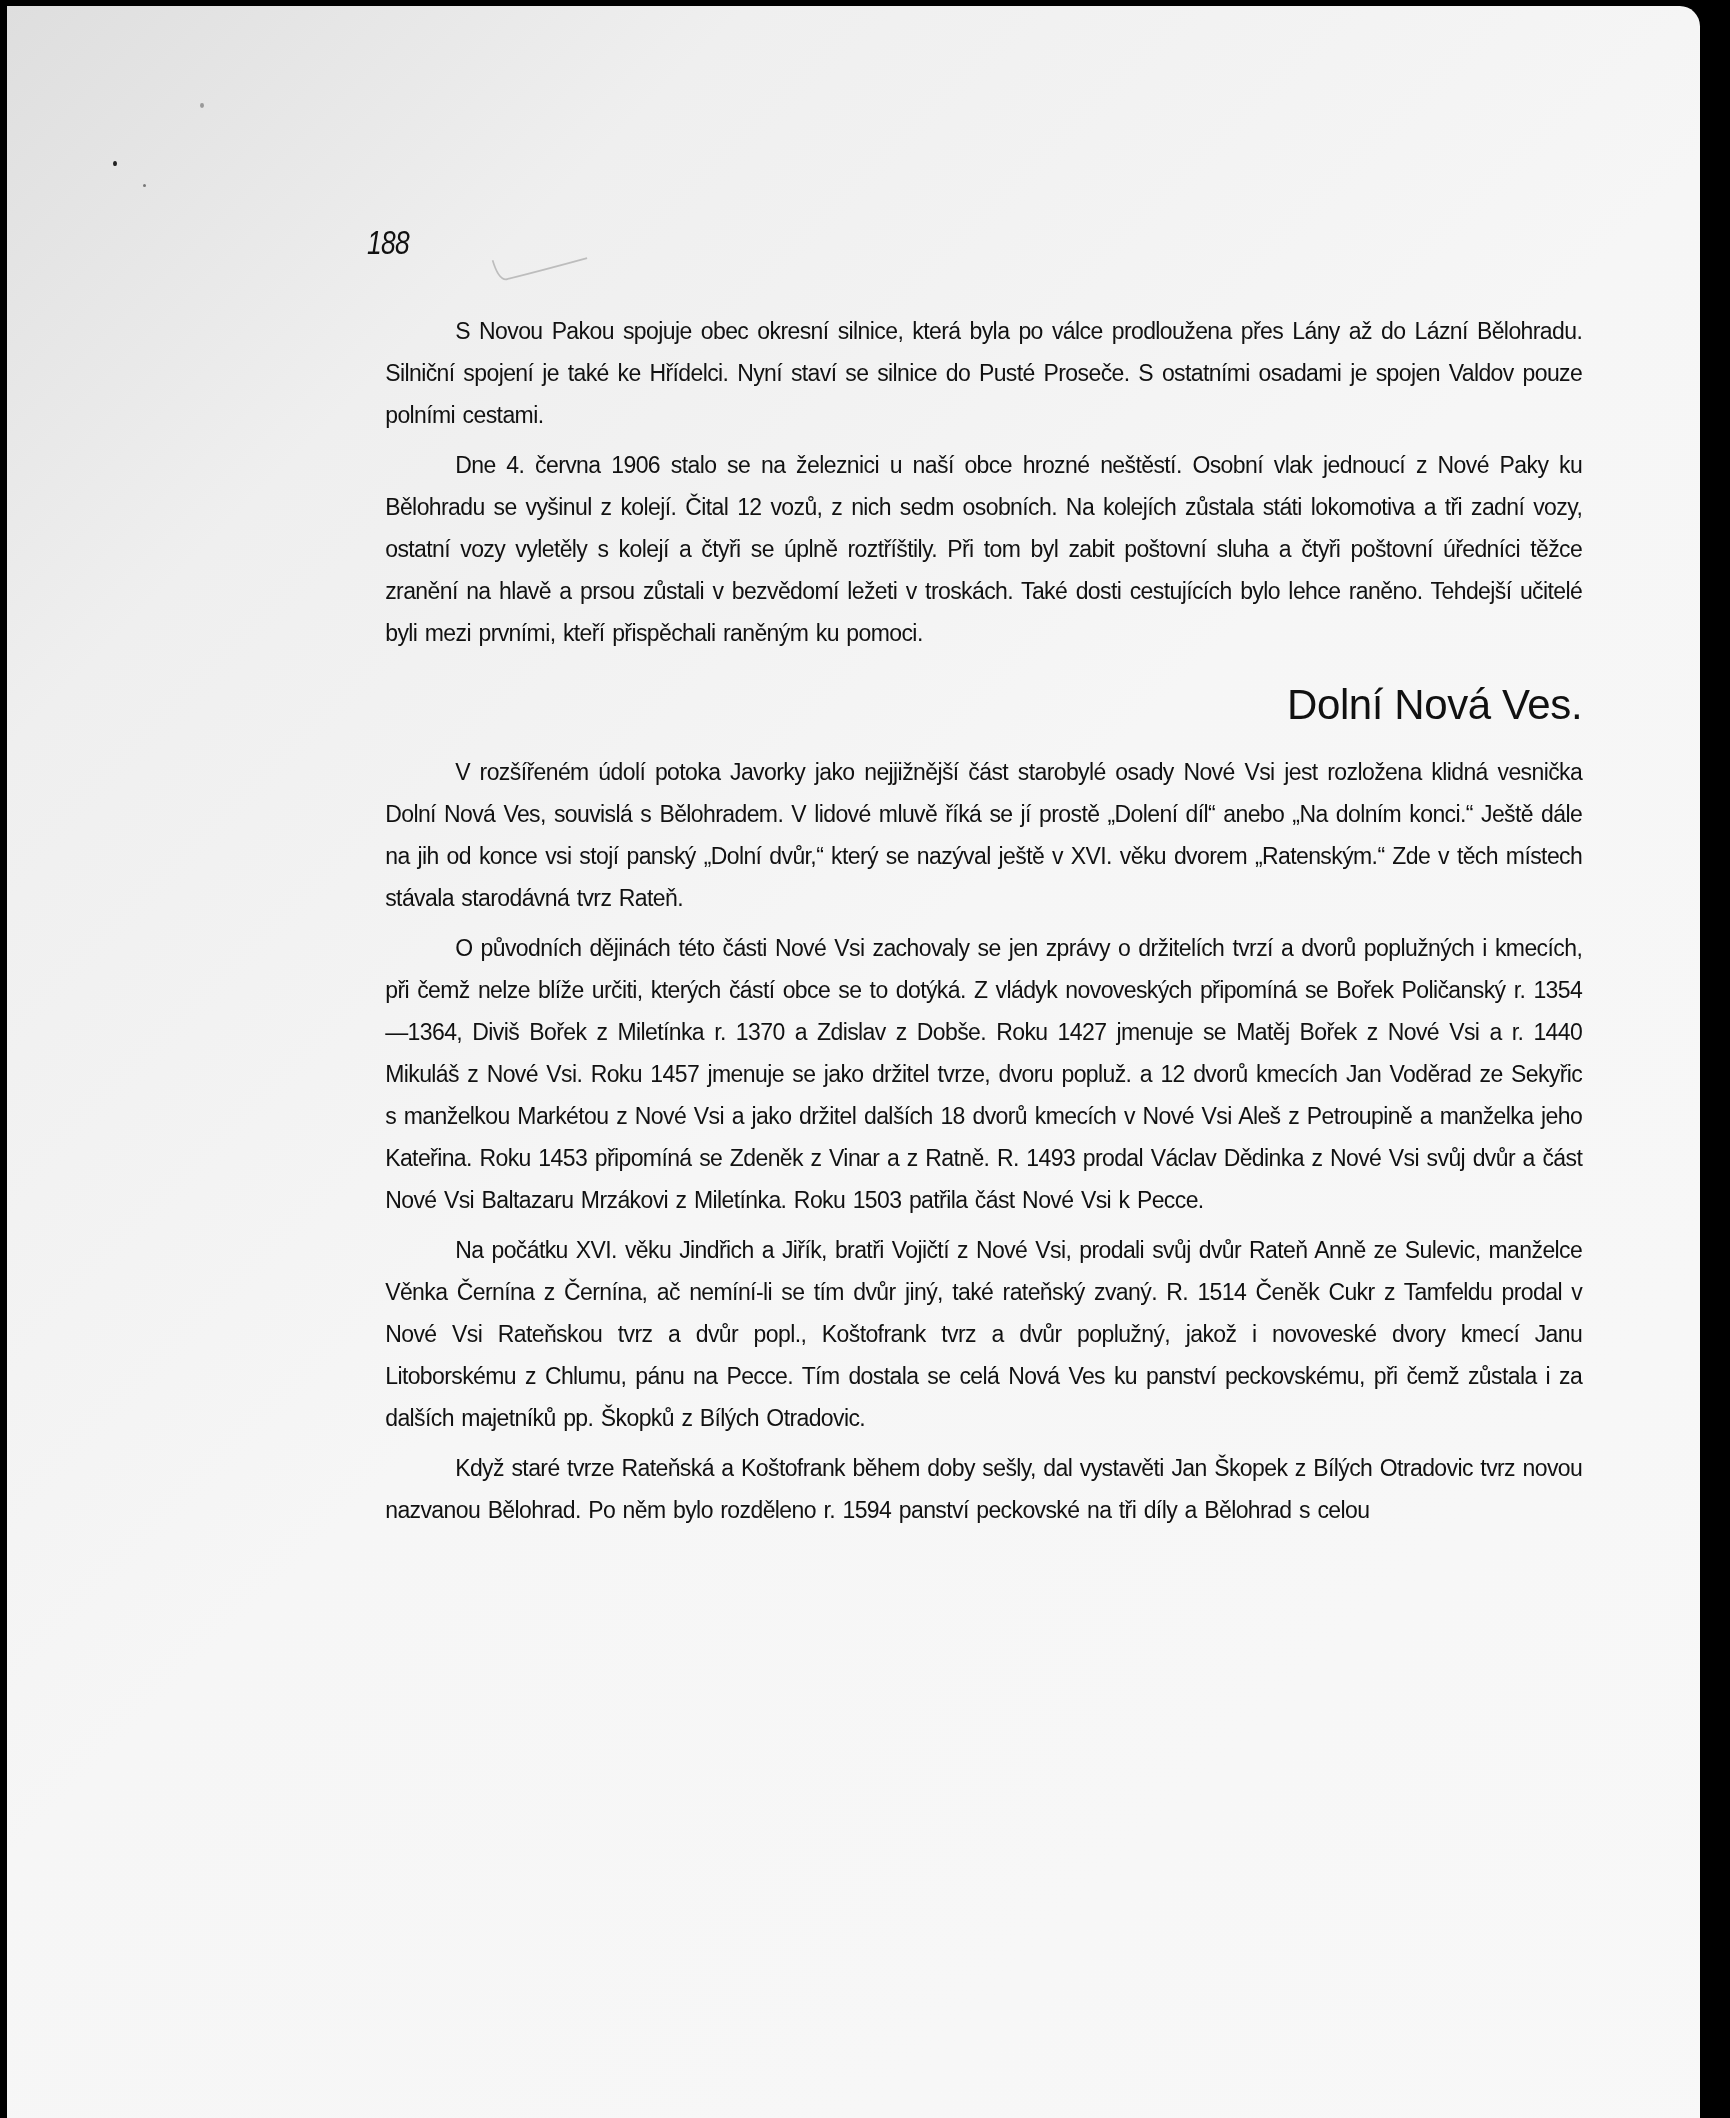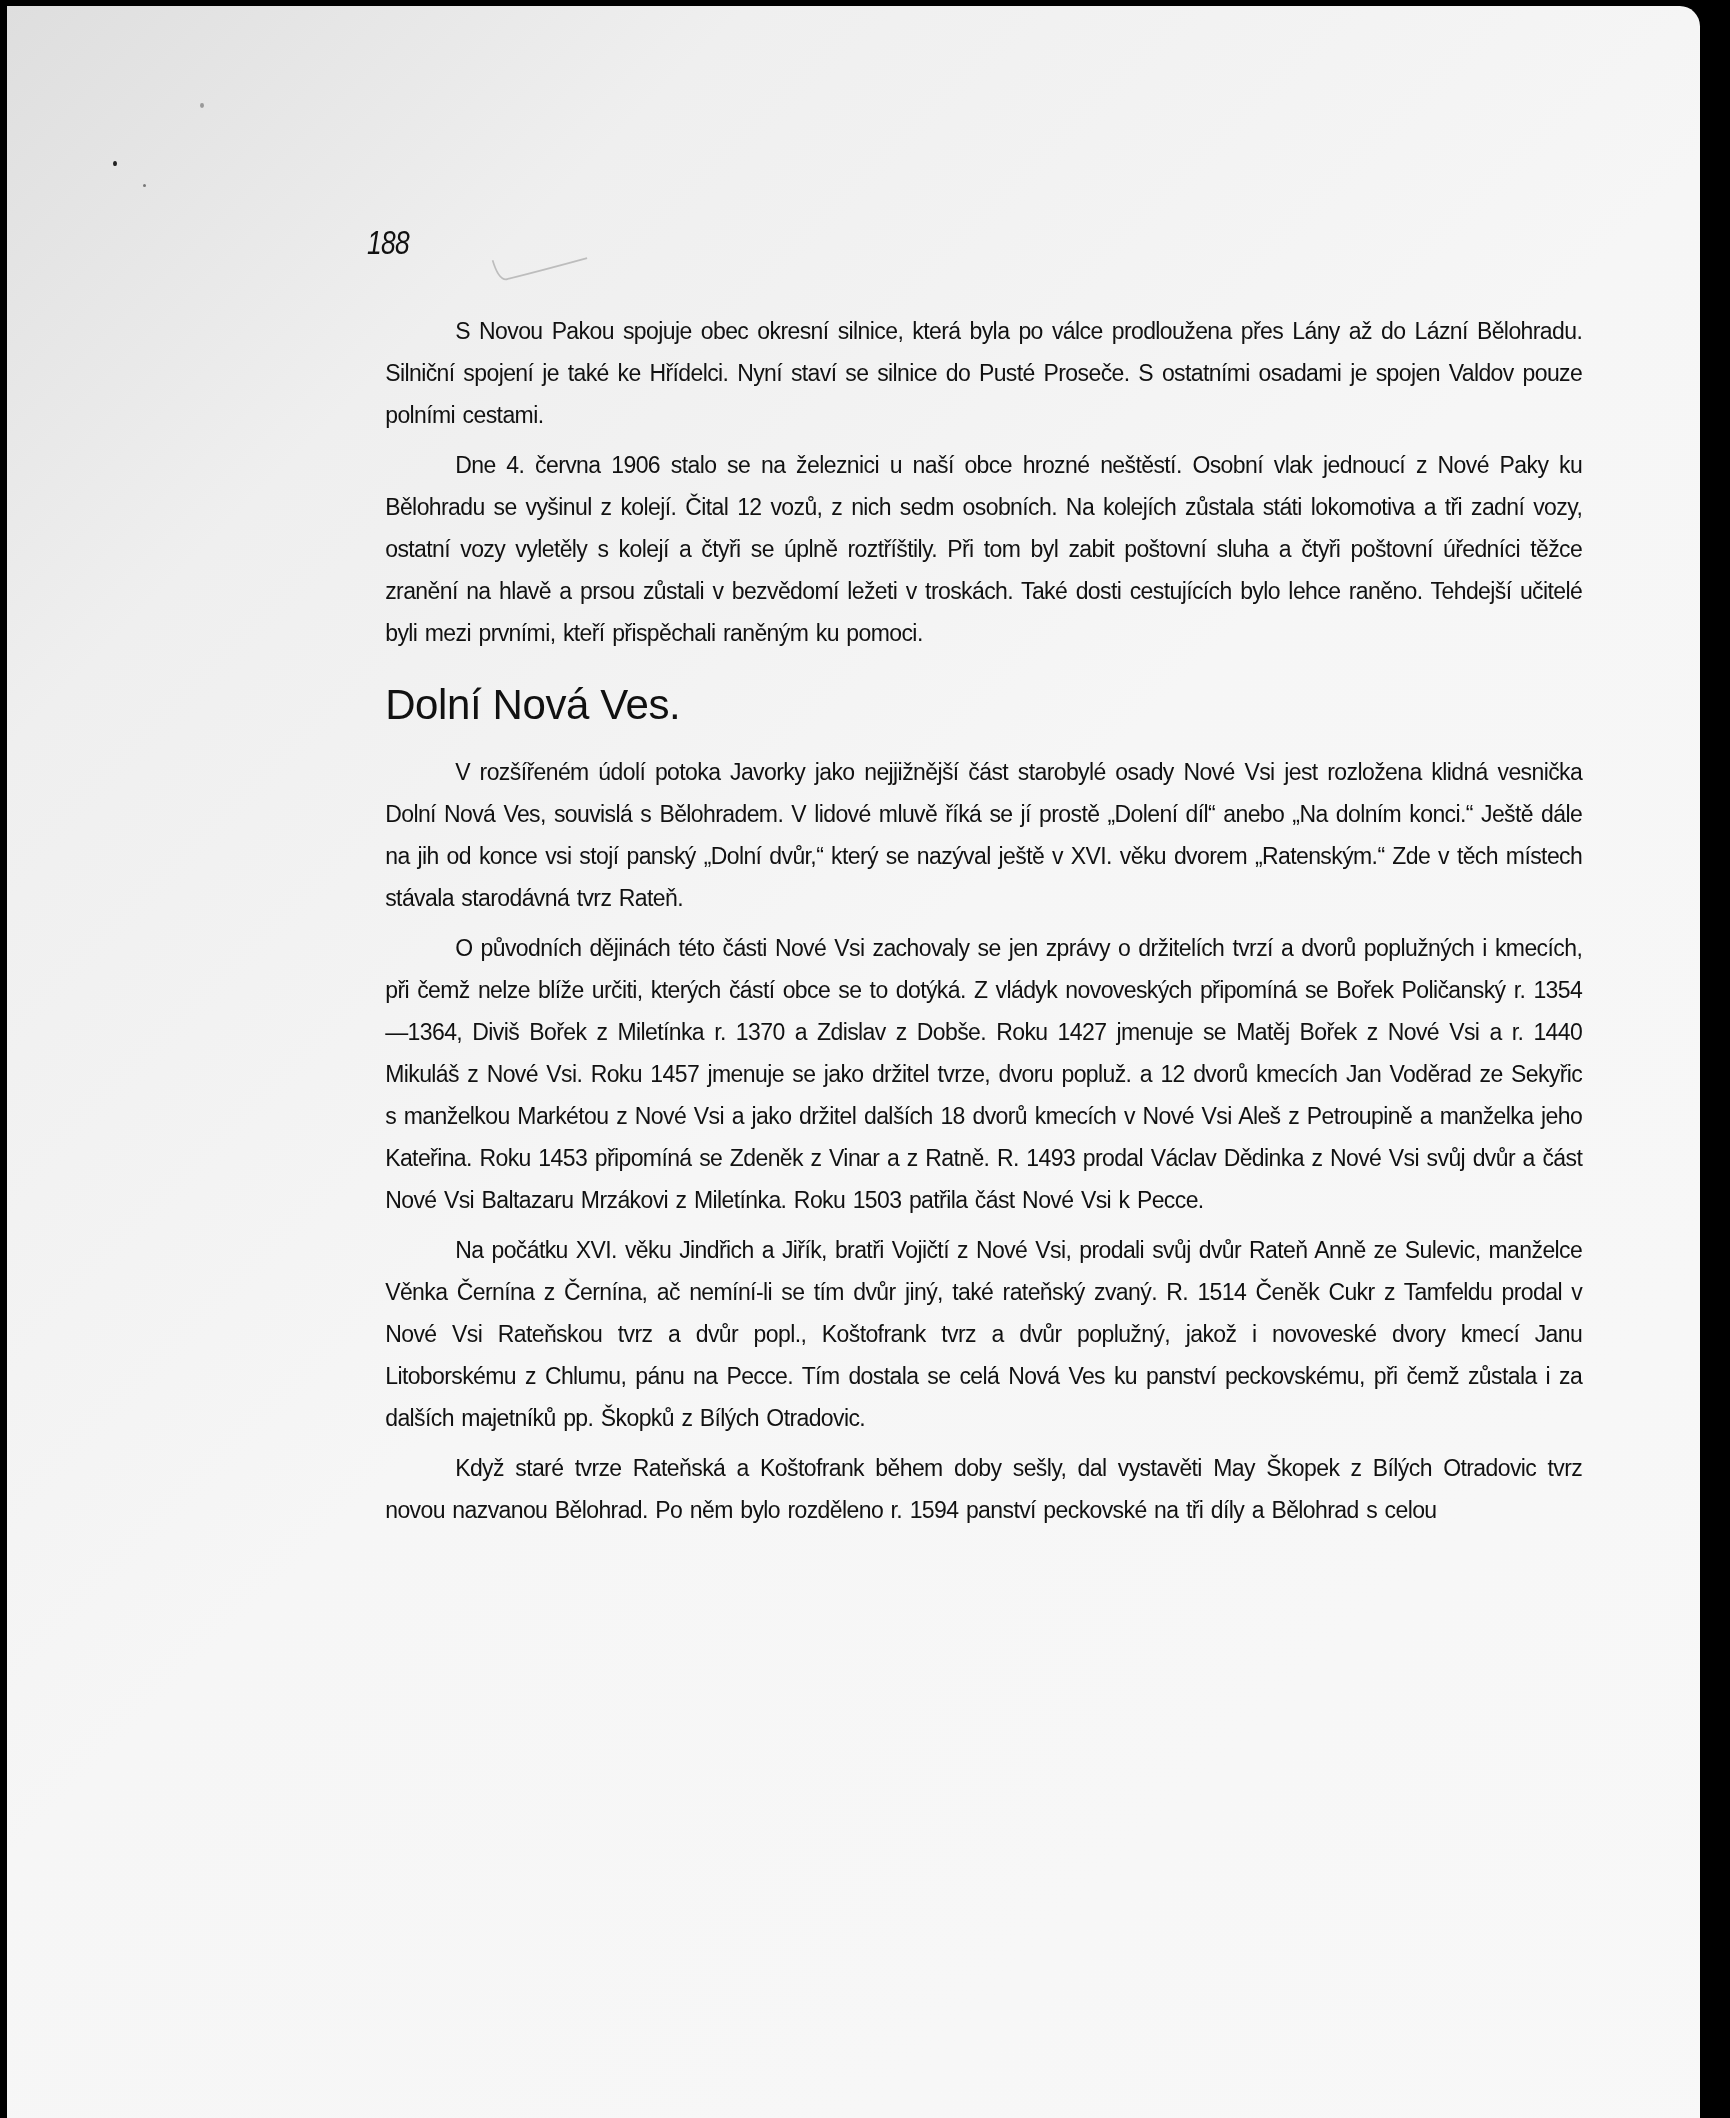--- a/index.html
+++ b/index.html
@@ -57,21 +57,21 @@
     text-align: justify;
     text-indent: 70px;
     letter-spacing: -0.6px;
     word-spacing: 1.7px;
   }
   .para + .para {
     margin-top: 8px;
   }
   .heading {
     margin: 24.6px 0 21px 0;
-    text-align: left;
+    text-align: right;
     font-size: 42px;
     line-height: 51px;
     font-weight: normal;
     letter-spacing: -0.4px;
     color: #111;
   }
   .speck {
     position: absolute;
     background: #555;
     border-radius: 50%;
@@ -94,17 +94,17 @@
 
   <div class="text-column">
     <p class="para">S Novou Pakou spojuje obec okresní silnice, která byla po válce prodloužena přes Lány až do Lázní Bělohradu. Silniční spojení je také ke Hřídelci. Nyní staví se silnice do Pusté Proseče. S ostatními osadami je spojen Valdov pouze polními cestami.</p>
     <p class="para">Dne 4. června 1906 stalo se na železnici u naší obce hrozné neštěstí. Osobní vlak jednoucí z Nové Paky ku Bělohradu se vyšinul z kolejí. Čital 12 vozů, z nich sedm osobních. Na kolejích zůstala státi lokomotiva a tři zadní vozy, ostatní vozy vyletěly s kolejí a čtyři se úplně roztříštily. Při tom byl zabit poštovní sluha a čtyři poštovní úředníci těžce zranění na hlavě a prsou zůstali v bezvědomí ležeti v troskách. Také dosti cestujících bylo lehce raněno. Tehdejší učitelé byli mezi prvními, kteří přispěchali raněným ku pomoci.</p>
 
     <h2 class="heading">Dolní Nová Ves.</h2>
 
     <p class="para">V rozšířeném údolí potoka Javorky jako nejjižnější část starobylé osady Nové Vsi jest rozložena klidná vesnička Dolní Nová Ves, souvislá s Bělohradem. V lidové mluvě říká se jí prostě „Dolení díl“ anebo „Na dolním konci.“ Ještě dále na jih od konce vsi stojí panský „Dolní dvůr,“ který se nazýval ještě v XVI. věku dvorem „Ratenským.“ Zde v těch místech stávala starodávná tvrz Rateň.</p>
     <p class="para">O původních dějinách této části Nové Vsi zachovaly se jen zprávy o držitelích tvrzí a dvorů poplužných i kmecích, při čemž nelze blíže určiti, kterých částí obce se to dotýká. Z vládyk novoveských připomíná se Bořek Poličanský r. 1354—1364, Diviš Bořek z Miletínka r. 1370 a Zdislav z Dobše. Roku 1427 jmenuje se Matěj Bořek z Nové Vsi a r. 1440 Mikuláš z Nové Vsi. Roku 1457 jmenuje se jako držitel tvrze, dvoru popluž. a 12 dvorů kmecích Jan Voděrad ze Sekyřic s manželkou Markétou z Nové Vsi a jako držitel dalších 18 dvorů kmecích v Nové Vsi Aleš z Petroupině a manželka jeho Kateřina. Roku 1453 připomíná se Zdeněk z Vinar a z Ratně. R. 1493 prodal Václav Dědinka z Nové Vsi svůj dvůr a část Nové Vsi Baltazaru Mrzákovi z Miletínka. Roku 1503 patřila část Nové Vsi k Pecce.</p>
     <p class="para">Na počátku XVI. věku Jindřich a Jiřík, bratři Vojičtí z Nové Vsi, prodali svůj dvůr Rateň Anně ze Sulevic, manželce Věnka Černína z Černína, ač nemíní-li se tím dvůr jiný, také rateňský zvaný. R. 1514 Čeněk Cukr z Tamfeldu prodal v Nové Vsi Rateňskou tvrz a dvůr popl., Koštofrank tvrz a dvůr poplužný, jakož i novoveské dvory kmecí Janu Litoborskému z Chlumu, pánu na Pecce. Tím dostala se celá Nová Ves ku panství peckovskému, při čemž zůstala i za dalších majetníků pp. Škopků z Bílých Otradovic.</p>
-    <p class="para">Když staré tvrze Rateňská a Koštofrank během doby sešly, dal vystavěti May Škopek z Bílých Otradovic tvrz novou nazvanou Bělohrad. Po něm bylo rozděleno r. 1594 panství peckovské na tři díly a Bělohrad s celou</p>
+    <p class="para">Když staré tvrze Rateňská a Koštofrank během doby sešly, dal vystavěti Jan Škopek z Bílých Otradovic tvrz novou nazvanou Bělohrad. Po něm bylo rozděleno r. 1594 panství peckovské na tři díly a Bělohrad s celou</p>
   </div>
 
 </div>
 
 
 </body></html>

